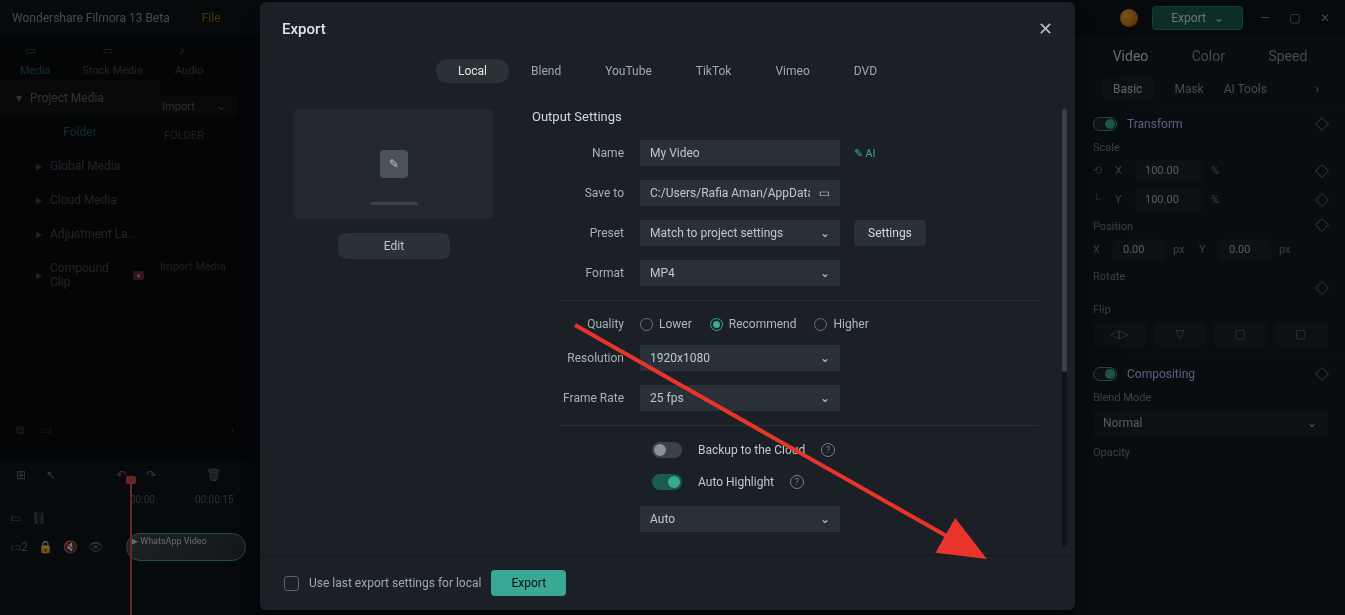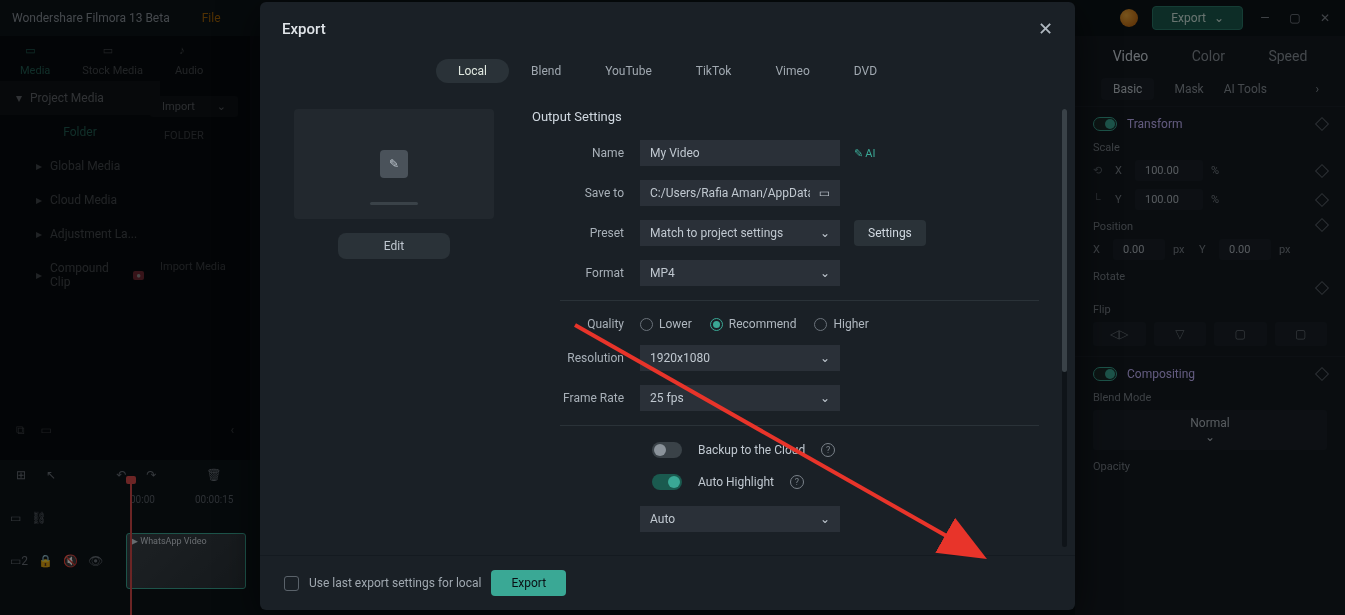--- a/index.html
+++ b/index.html
@@ -26,21 +26,21 @@
 .import-btn { float: right; margin: 15px 12px 0 0; background: #1a2128; padding: 4px 12px; border-radius: 3px; font-size: 11px; display: flex; align-items: center; gap: 22px; color: #a0a8b0; }
 .folder-hdr { padding: 12px 0 8px 4px; font-size: 11px; color: #6a727a; }
 .left-bottom-tools { position: absolute; bottom: 170px; left: 0; width: 250px; padding: 8px 16px; display: flex; gap: 16px; color: #6a727a; }
 .left-bottom-tools .spacer { flex: 1; }
 
 .timeline-area { position: absolute; left: 0; bottom: 0; width: 1075px; height: 155px; background: #0d1419; }
 .tl-toolbar { display: flex; align-items: center; gap: 20px; padding: 8px 16px; color: #6a727a; }
 .tl-ruler { padding: 4px 16px 2px 130px; font-size: 10px; color: #5a626a; display: flex; gap: 40px; }
 .tl-track { display: flex; align-items: center; padding: 4px 10px; gap: 6px; }
 .tl-track-icons { display: flex; gap: 10px; width: 110px; color: #6a727a; }
-.tl-clip { width: 120px; height: 56px; background: linear-gradient(135deg, #3a4248, #2a3238); border: 1px solid #3aa895; border-radius: 3px; position: relative; font-size: 9px; color: #d0d8e0; padding: 2px 4px; overflow: hidden; }
+.tl-clip { width: 120px; height: 28px; background: linear-gradient(135deg, #3a4248, #2a3238); border: 1px solid #3aa895; border-radius: 14px; position: relative; font-size: 9px; color: #d0d8e0; padding: 2px 4px; overflow: hidden; }
 .tl-playhead { position: absolute; left: 130px; top: 22px; bottom: 0; width: 2px; background: #d84a4a; }
 .tl-playhead::before { content: ''; position: absolute; top: -6px; left: -4px; width: 10px; height: 8px; background: #d84a4a; border-radius: 2px; }
 
 .right-panel { position: absolute; right: 0; top: 36px; bottom: 0; width: 270px; background: #141a20; padding: 0; overflow: hidden; }
 .rp-tabs { display: flex; justify-content: space-around; padding: 12px 16px 8px; font-size: 14px; color: #8a929a; align-items: center; }
 .rp-tabs .act { color: #d0d8e0; }
 .rp-sub { display: flex; gap: 20px; padding: 6px 26px; font-size: 12px; color: #8a929a; align-items: center; }
 .rp-sub .pill { background: #1a2128; padding: 4px 12px; border-radius: 4px; color: #c0c8d0; }
 .rp-sub .chev { margin-left: auto; }
 .rp-sec { padding: 10px 18px; border-top: 1px solid #1a2128; }
@@ -49,21 +49,21 @@
 .rp-toggle::after { content: ''; position: absolute; right: 1px; top: 1px; width: 10px; height: 10px; background: #3aa895; border-radius: 50%; }
 .rp-diamond { margin-left: auto; width: 10px; height: 10px; border: 1px solid #5a626a; transform: rotate(45deg); }
 .rp-label { font-size: 11px; color: #7a828a; margin: 10px 0 6px; }
 .rp-inrow { display: flex; align-items: center; gap: 8px; font-size: 11px; color: #7a828a; margin-bottom: 8px; }
 .rp-val { background: #1a2128; padding: 4px 10px; border-radius: 3px; color: #b0b8c0; min-width: 68px; }
 .rp-unit { width: 18px; }
 .rp-icon { width: 14px; color: #5a626a; }
 .rp-knob { width: 20px; height: 20px; border-radius: 50%; background: radial-gradient(circle at 30% 30%, #6a727a, #2a3238); }
 .rp-btnrow { display: flex; gap: 8px; margin-top: 6px; }
 .rp-btn { flex: 1; background: #1a2128; height: 24px; border-radius: 3px; display: flex; align-items: center; justify-content: center; color: #6a727a; }
-.rp-select { background: #1a2128; padding: 6px 10px; border-radius: 3px; color: #b0b8c0; display: flex; justify-content: space-between; align-items: center; margin-top: 6px; flex-direction: column; }
+.rp-select { background: #1a2128; padding: 6px 10px; border-radius: 3px; color: #b0b8c0; display: flex; justify-content: space-between; align-items: center; margin-top: 6px; }
 
 
 .modal-back { position: absolute; inset: 0; background: rgba(0,0,0,0.5); z-index: 5; }
 .modal { position: absolute; left: 260px; top: 2px; width: 815px; height: 608px; background: #1a2026; border-radius: 6px; z-index: 10; display: flex; flex-direction: column; box-shadow: 0 10px 40px rgba(0,0,0,0.6); }
 .modal-hdr { display: flex; align-items: center; padding: 16px 22px 8px; }
 .modal-title { font-size: 15px; color: #e0e4e8; font-weight: 500; }
 .modal-close { margin-left: auto; color: #b0b8c0; font-size: 18px; cursor: pointer; }
 .export-tabs { display: flex; justify-content: center; gap: 0; padding: 12px 0 18px; }
 .e-tab { padding: 5px 22px; border-radius: 12px; font-size: 12px; color: #a0a8b0; cursor: pointer; }
 .e-tab.act { background: #2a3238; color: #e0e8e0; }

